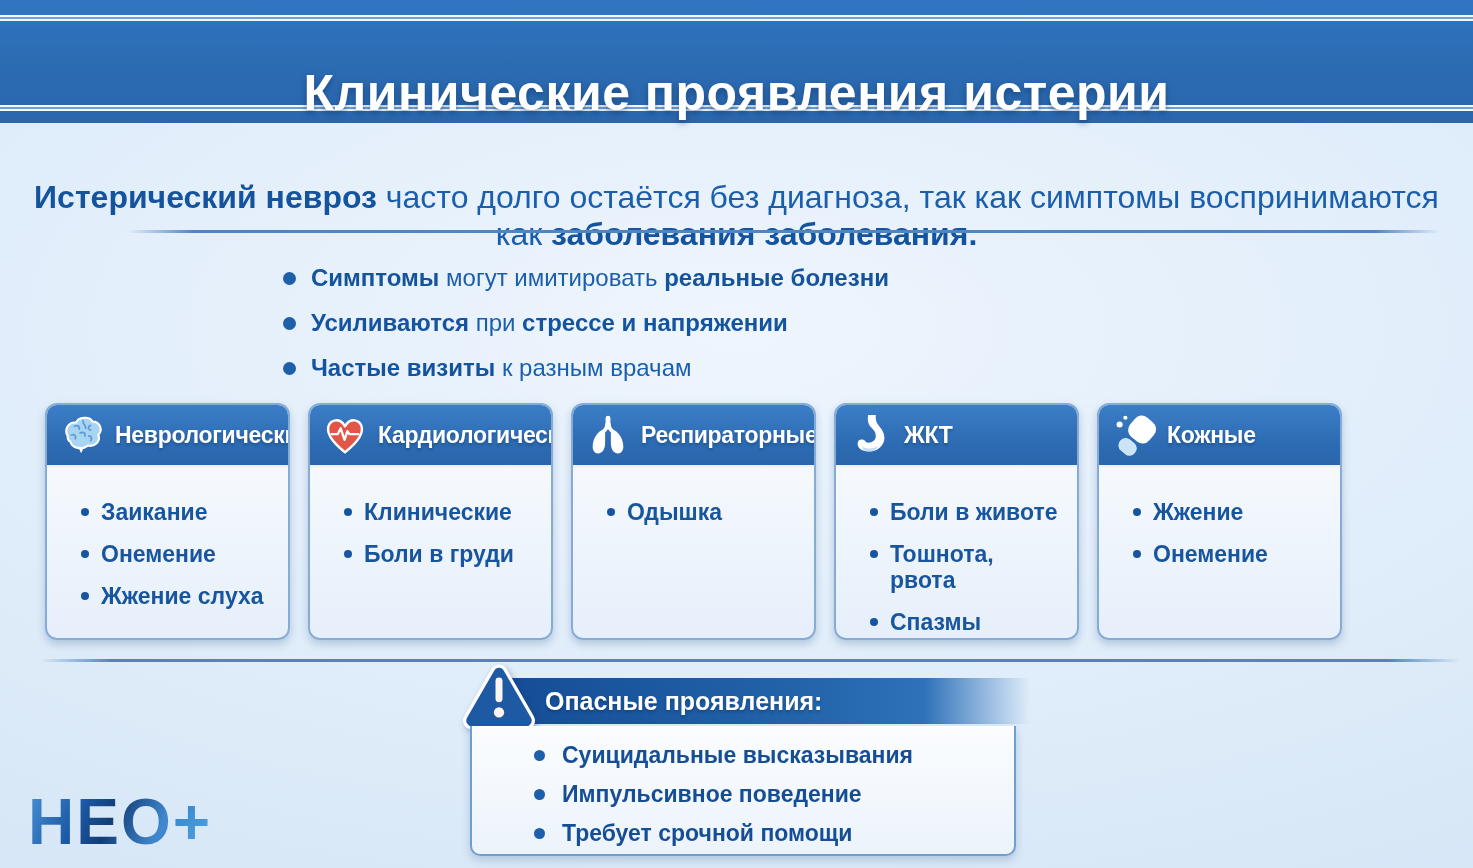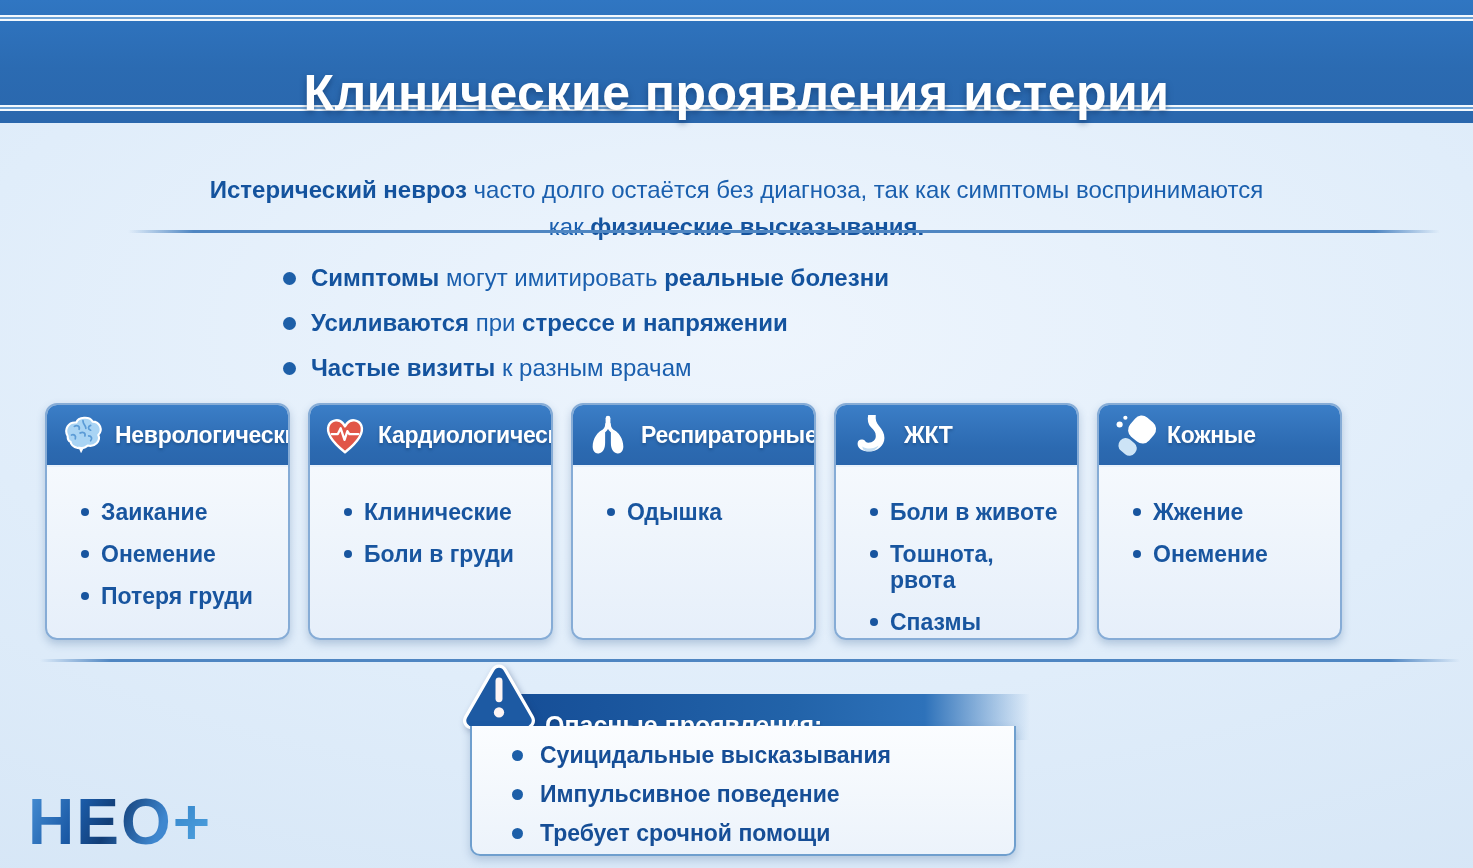--- a/index.html
+++ b/index.html
@@ -13,21 +13,21 @@
     background:linear-gradient(180deg,#3076c2 0%,#2b6bb2 55%,#2a67ad 100%);}
   .dline{position:absolute;left:0;width:100%;height:6px;
     background:linear-gradient(180deg,#f4f9fd 0 2px,#6da2d6 2px 4px,#f4f9fd 4px 6px);}
   .dline.top{top:15px}
   .dline.bottom{top:105px}
   .banner-title{position:absolute;top:30px;left:0;width:100%;text-align:center;
     font-size:50px;font-weight:bold;color:#ffffff;letter-spacing:.5px;
     text-shadow:0 3px 6px rgba(12,44,88,.5);}
   
   .intro{position:absolute;top:147px;left:0;width:100%;text-align:center;
-    font-size:24px;line-height:37px;color:#1a5fae;}
+    font-size:32px;line-height:37px;color:#1a5fae;}
   .bold{font-weight:bold;color:#14539e;}
   .divider{position:absolute;height:3px;border-radius:2px;
     background:linear-gradient(90deg,rgba(80,136,196,0) 0%,#4f86c2 5%,#4f86c2 95%,rgba(80,136,196,0) 100%);}
   #divider1{top:230px;left:128px;width:1312px;}
   #divider2{top:659px;left:40px;width:1420px;}
   
   .keypoints{position:absolute;top:254px;left:283px;margin-top:10px;}
   .kp{display:flex;align-items:flex-start;margin-bottom:17px;
     font-size:24px;line-height:28px;color:#1a5fae;}
   .kp .dot{width:13px;height:13px;border-radius:50%;background:#1d5fa8;
@@ -45,29 +45,29 @@
   .card-icon{width:46px;height:46px;flex:none;display:flex;}
   .card-title{color:#fff;font-weight:bold;font-size:23px;letter-spacing:-.3px;
     white-space:nowrap;text-shadow:0 2px 3px rgba(10,40,80,.35);}
   .card-list{margin:10px;padding:22px 8px 0 24px;list-style:none;}
   .card-item{display:flex;font-size:23px;font-weight:bold;color:#18559f;
     line-height:26px;margin-bottom:16px;}
   .idot{width:8px;height:8px;border-radius:50%;background:#18559f;
     margin:9px 12px 0 0;flex:none;}
   
   .warning{position:absolute;left:465px;top:666px;width:565px;height:192px;}
-  .warn-bar{position:absolute;left:38px;top:28px;width:527px;height:46px;
-    display:flex;align-items:flex-end;
+  .warn-bar{position:absolute;left:38px;top:12px;width:527px;height:46px;
+    display:flex;align-items:center;
     background:linear-gradient(90deg,#154d96 0%,#2263a9 55%,#2e72ba 80%,rgba(70,130,195,0) 100%);}
   .warn-title{color:#fff;font-weight:bold;font-size:25px;padding-left:42px;
     text-shadow:0 2px 3px rgba(10,40,80,.4);}
   .warn-triangle{position:absolute;left:-4px;top:-4px;width:76px;height:70px;
     filter:drop-shadow(2px 3px 3px rgba(20,50,100,.35));}
   .warn-body{position:absolute;left:5px;top:60px;width:546px;height:130px;
-    box-sizing:border-box;padding:16px 0 0 40px;
+    box-sizing:border-box;padding:16px 0 0 62px;
     background:linear-gradient(180deg,#fbfdff 0%,#ecf3fb 100%);
     border:2px solid #6f9fce;border-top:none;border-radius:0 0 10px 10px;
     box-shadow:0 4px 8px rgba(50,92,144,.25);text-align:center;}
   .warn-item{display:flex;font-size:23px;font-weight:bold;color:#164e96;
     line-height:26px;margin-bottom:13px;}
   .warn-item .idot{width:11px;height:11px;background:#1d5fa8;margin:8px 17px 0 0;}
   
   .logo{position:absolute;left:28px;top:786px;font-size:64px;line-height:72px;
     font-weight:bold;letter-spacing:2px;user-select:none;}
   .logo .neo{background:linear-gradient(115deg,#4a93d8 0%,#1b5aa6 35%,#123e77 55%,#3f87cf 85%);
@@ -77,21 +77,21 @@
 </style>
 </head>
 <body>
 
 <header class="banner">
   <div class="dline top"></div>
   <div class="dline bottom"></div>
   <h1 class="banner-title">Клинические проявления истерии</h1>
 </header>
 
-<p class="intro"><span class="bold">Истерический невроз</span><span> часто долго остаётся без диагноза, так как симптомы воспринимаются</span><br><span>как </span><span class="bold">физические высказывания.</span></p>
+<p class="intro"><span class="bold">Истерический невроз</span><span> часто долго остаётся без диагноза, так как симптомы воспринимаются</span><br><span>как </span><span class="bold">заболевания заболевания.</span></p>
 
 <div class="divider" id="divider1"></div>
 
 <div class="keypoints">
   <div class="kp">
     <span class="dot"></span>
     <span><span class="bold">Симптомы</span><span> могут имитировать </span><span class="bold">реальные болезни</span></span>
   </div>
   <div class="kp">
     <span class="dot"></span>
@@ -127,21 +127,21 @@
       <li class="card-item">
           <span class="idot"></span>
           <span>Заикание</span>
         </li>
       <li class="card-item">
           <span class="idot"></span>
           <span>Онемение</span>
         </li>
       <li class="card-item">
           <span class="idot"></span>
-          <span>Потеря груди</span>
+          <span>Жжение слуха</span>
         </li>
     </ul>
   </div>
 
   <div class="card">
     <div class="card-header">
       <span class="card-icon">
         <svg viewBox="0 0 48 48" width="46" height="46">
           <path d="M24,42 C10,31 4,22 7,14 C9.5,8 18,6.5 22,12 L24,15 L26,12 C30,6.5 38.5,8 41,14 C44,22 38,31 24,42 Z" fill="#e15648" stroke="#ffffff" stroke-width="2.5" stroke-linejoin="round"></path>
           <polyline points="10,23 16.5,23 19.5,17 23.5,29 26.5,20 28.5,23 38,23" fill="none" stroke="#ffffff" stroke-width="2.4" stroke-linecap="round" stroke-linejoin="round"></polyline>

